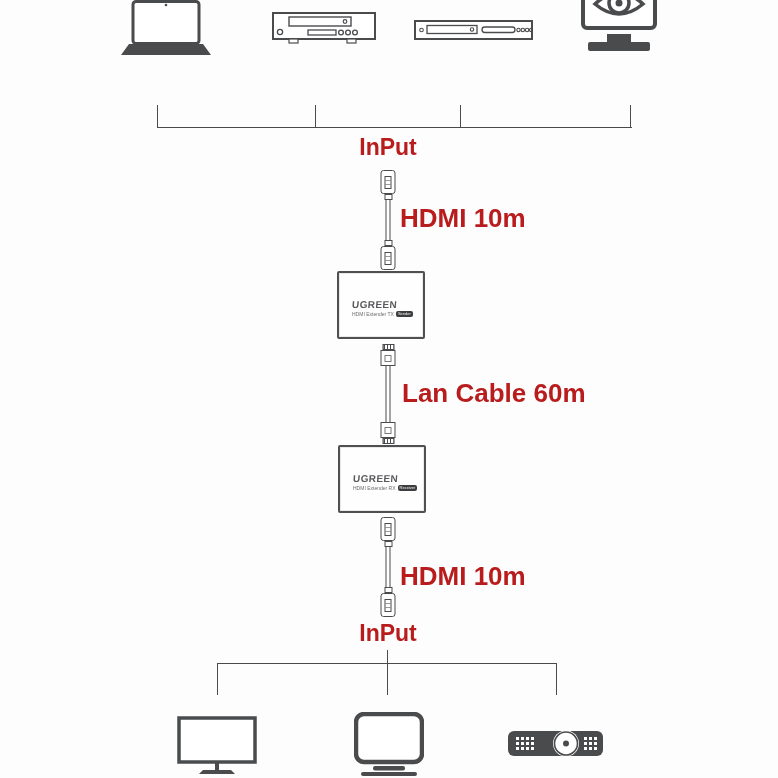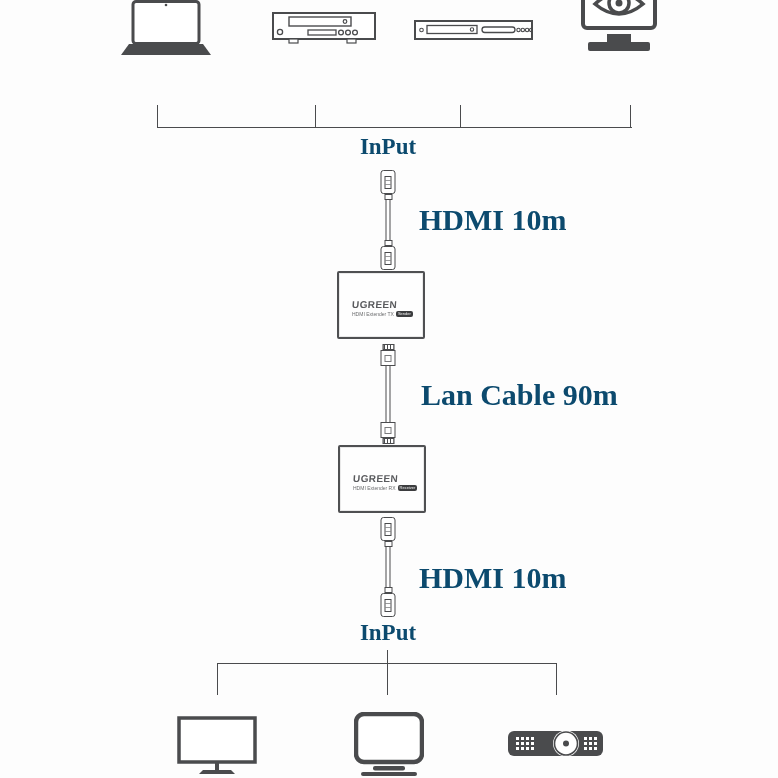--- a/index.html
+++ b/index.html
@@ -1,21 +1,21 @@
 <!DOCTYPE html>
 <html><head>
 <meta charset="utf-8">
 <style>
   html,body{margin:0;padding:0;}
   body{background:#fff;font-family:"Liberation Sans",sans-serif;}
   #stage{position:relative;width:778px;height:778px;background:#fdfdfd;overflow:hidden;}
   .abs{position:absolute;}
-  .label{position:absolute;font-family:Liberation Serif, serif;font-weight:bold;color:#0c4a6e;white-space:nowrap;}
+  .label{position:absolute;font-family:Liberation Sans, sans-serif;font-weight:bold;color:#b91c1c;white-space:nowrap;}
   .label.center{transform:translateX(-50%);}
-  .big{font-size:30px;margin-left:19px;}
+  .big{font-size:26px;}
   .mid{font-size:23px;}
   
   .hline{position:absolute;height:0;border-top:1.5px solid #4a4b4d;}
   .vline{position:absolute;width:0;border-left:1.5px solid #4a4b4d;}
   
   .cable{position:absolute;left:388px;transform:translateX(-50%);display:flex;flex-direction:column;align-items:center;}
   .cable-line{flex:1;width:5px;box-sizing:border-box;border-left:1.5px solid #4a4b4d;border-right:1.5px solid #4a4b4d;background:#fff;}
   .hdmi-body{width:15px;height:24px;box-sizing:border-box;border:1.6px solid #4a4b4d;border-radius:3px;background:#fff;display:flex;align-items:center;justify-content:center;}
   .hdmi-inner{width:7px;height:13px;box-sizing:border-box;border:1px solid #4a4b4d;background:repeating-linear-gradient(180deg,#fff 0 3px,#9a9b9d 3px 4px);}
   .hdmi-neck{width:8px;height:6px;box-sizing:border-box;border:1.5px solid #4a4b4d;background:#fff;}
@@ -118,21 +118,21 @@
     <div class="lan-teeth"></div>
     <div class="lan-body">
         <div class="lan-inner"></div>
       </div>
     <div class="cable-line"></div>
     <div class="lan-body">
         <div class="lan-inner"></div>
       </div>
     <div class="lan-teeth"></div>
   </div>
-  <div class="label big" style="left:402px;top:378px;">Lan Cable 90m</div>
+  <div class="label big" style="left:402px;top:378px;">Lan Cable 60m</div>
 
   <div class="ext-box" style="left:338px;top:445px;">
     <div class="ext-content">
       <div class="ext-brand">UGREEN</div>
       <div class="ext-model-row">
         <span>HDMI Extender RX</span>
         <span class="ext-badge">Receiver</span>
       </div>
     </div>
   </div>

